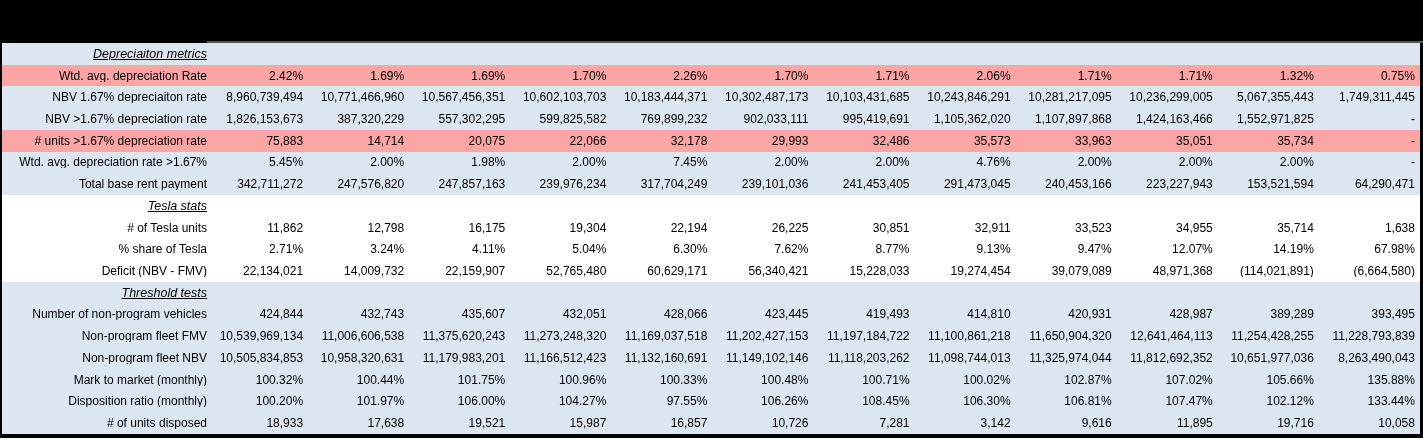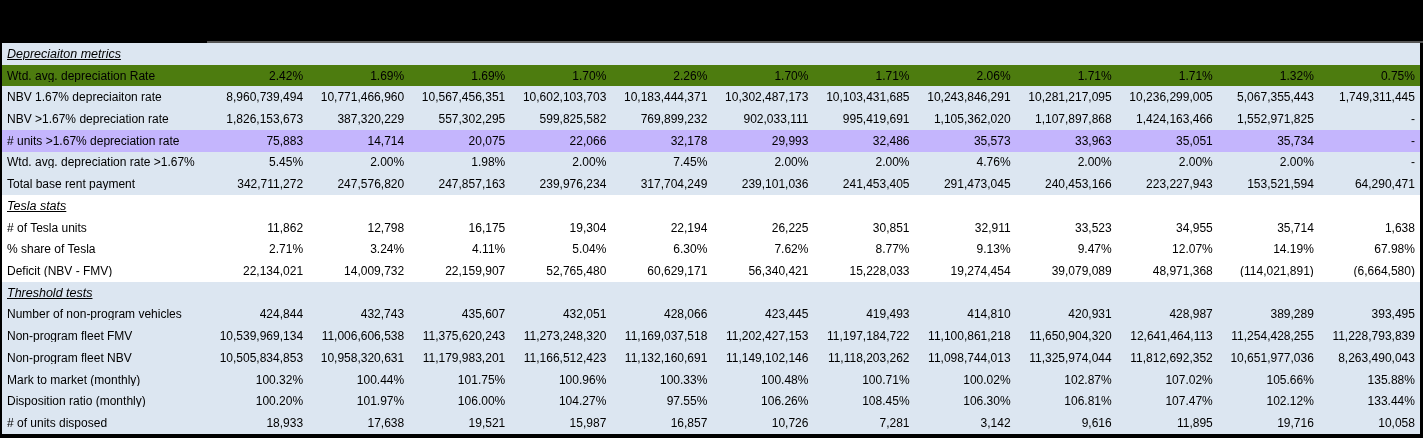--- a/index.html
+++ b/index.html
@@ -54,21 +54,21 @@
     color: #000000;
     line-height: 1;
     white-space: nowrap;
   }
   .row-label {
     width: 205px;
     flex: 0 0 205px;
     padding-left: 5px;
     box-sizing: border-box;
     overflow: hidden;
-    text-align: left;
+    text-align: right;
   }
   .section-title {
     font-style: italic;
     text-decoration: underline;
     font-size: 12.5px;
   }
   .cell {
     flex: 1 1 0;
     text-align: right;
     padding-right: 5px;
@@ -81,21 +81,21 @@
 
 <div id="screen">
   <div id="header-band">
     <div id="header-divider"></div>
   </div>
   <div id="table-frame">
 
   <div class="table-row" style="background: rgb(220, 230, 241);">
         <div class="row-label section-title">Depreciaiton metrics</div>
       </div>
-      <div class="table-row" style="background: #4d7c0f;">
+      <div class="table-row" style="background: #fca5a5;">
         <div class="row-label">Wtd. avg. depreciation Rate</div>
         <div class="cell">2.42%</div>
         <div class="cell">1.69%</div>
         <div class="cell">1.69%</div>
         <div class="cell">1.70%</div>
         <div class="cell">2.26%</div>
         <div class="cell">1.70%</div>
         <div class="cell">1.71%</div>
         <div class="cell">2.06%</div>
         <div class="cell">1.71%</div>
@@ -126,21 +126,21 @@
         <div class="cell">599,825,582</div>
         <div class="cell">769,899,232</div>
         <div class="cell">902,033,111</div>
         <div class="cell">995,419,691</div>
         <div class="cell">1,105,362,020</div>
         <div class="cell">1,107,897,868</div>
         <div class="cell">1,424,163,466</div>
         <div class="cell">1,552,971,825</div>
         <div class="cell">-</div>
       </div>
-      <div class="table-row" style="background: #c4b5fd;">
+      <div class="table-row" style="background: #fca5a5;">
         <div class="row-label"># units &gt;1.67% depreciation rate</div>
         <div class="cell">75,883</div>
         <div class="cell">14,714</div>
         <div class="cell">20,075</div>
         <div class="cell">22,066</div>
         <div class="cell">32,178</div>
         <div class="cell">29,993</div>
         <div class="cell">32,486</div>
         <div class="cell">35,573</div>
         <div class="cell">33,963</div>

